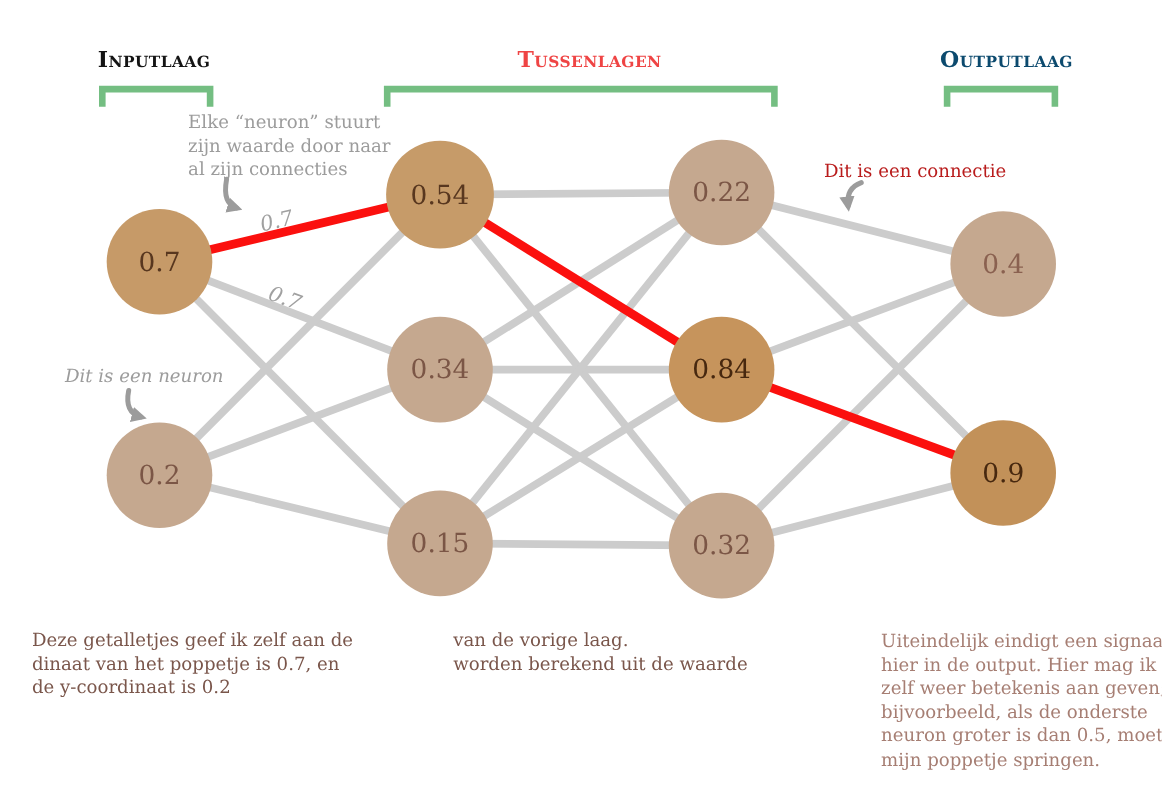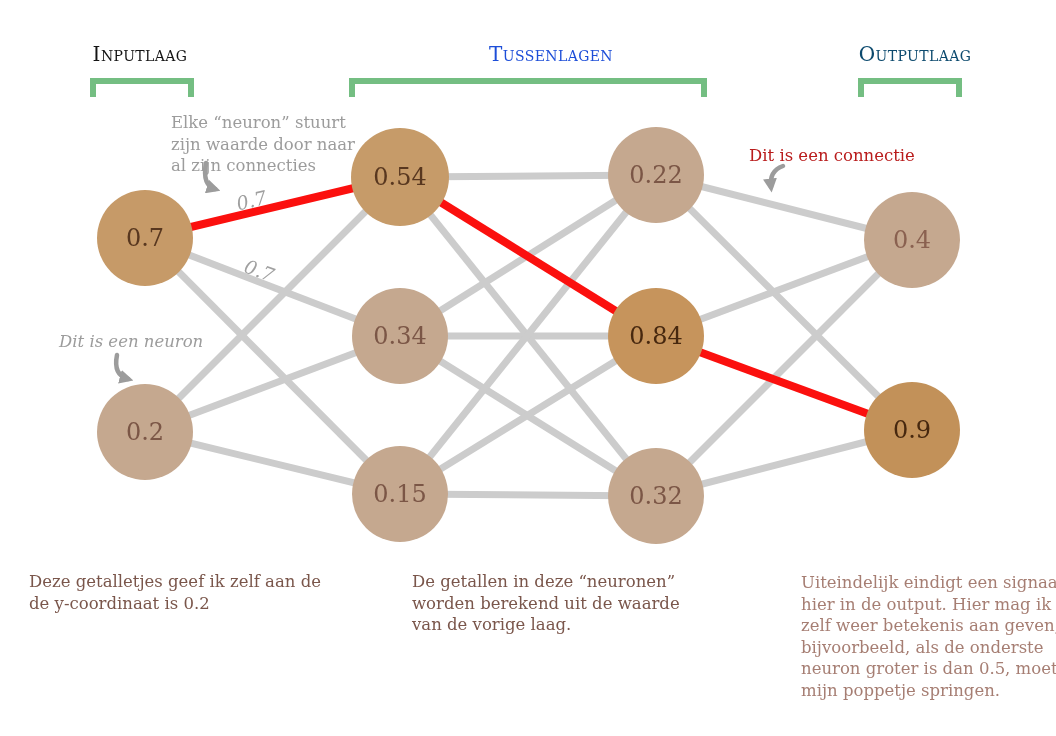--- a/index.html
+++ b/index.html
@@ -7,21 +7,21 @@
     width:1056px; height:736px;
     background:#ffffff;
     font-family:"DejaVu Serif", serif;
     position:relative; overflow:hidden;
   }
   .stage { position:absolute; left:0; top:0; width:1056px; height:736px; }
   svg.net { position:absolute; left:0; top:0; }
   .layer-header {
     position:absolute; top:42px; width:220px;
     text-align:center;
-    font-size:20px; font-weight:400;
+    font-size:20px; font-weight:700;
     font-variant:small-caps;
     letter-spacing:0.4px;
     white-space:nowrap;
   }
   .note { position:absolute; font-size:16.5px; line-height:21.5px; font-weight:500; white-space:nowrap; }
   .caption { position:absolute; font-size:16.5px; line-height:21.6px; font-weight:400; white-space:nowrap; }
   .node-value { font-size:24px; }
   .weight-label { font-size:19px; font-style:italic; }
 </style>
 </head>
@@ -99,39 +99,39 @@
       <text class="node-value" x="400" y="502" fill="#7b5646">0.15</text>
       <text class="node-value" x="656" y="183" fill="#7b5646">0.22</text>
       <text class="node-value" x="656" y="344" fill="#47280f">0.84</text>
       <text class="node-value" x="656" y="504" fill="#7b5646">0.32</text>
       <text class="node-value" x="912" y="248" fill="#8a6150">0.4</text>
       <text class="node-value" x="912" y="438" fill="#47280f">0.9</text>
     </g>
   </svg>
 
   <div class="layer-header" style="left: 30px; color: rgb(20, 20, 20);">Inputlaag</div>
-  <div class="layer-header" style="left: 441px; color: #1d4ed8;">Tussenlagen</div>
+  <div class="layer-header" style="left: 426px; color: #ef4444;">Tussenlagen</div>
   <div class="layer-header" style="left: 805px; color: #0c4a6e;">Outputlaag</div>
 
-  <div class="note" style="left: 171px; top: 112px; color: rgb(156, 156, 156);">
+  <div class="note" style="left: 171px; top: 100px; color: rgb(156, 156, 156);">
     <div>Elke “neuron” stuurt</div>
     <div>zijn waarde door naar</div>
     <div>al zijn connecties</div>
   </div>
   <div class="note" style="left: 59px; top: 331px; color: rgb(156, 156, 156); font-style: italic;">Dit is een neuron</div>
   <div class="note" style="left: 749px; top: 145px; color: #b91c1c;">Dit is een connectie</div>
 
   <div class="caption" style="left: 29px; top: 571px; color: rgb(122, 86, 75);">
     <div>Deze getalletjes geef ik zelf aan de</div>
+    <div>dinaat van het poppetje is 0.7, en</div>
     <div>de y-coordinaat is 0.2</div>
   </div>
   <div class="caption" style="left: 412px; top: 571px; color: rgb(122, 86, 75);">
-    <div>De getallen in deze “neuronen”</div>
+    <div>van de vorige laag.</div>
     <div>worden berekend uit de waarde</div>
-    <div>van de vorige laag.</div>
   </div>
   <div class="caption" style="left: 801px; top: 572px; color: rgb(166, 126, 115);">
     <div>Uiteindelijk eindigt een signaal</div>
     <div>hier in de output. Hier mag ik</div>
     <div>zelf weer betekenis aan geven;</div>
     <div>bijvoorbeeld, als de onderste</div>
     <div>neuron groter is dan 0.5, moet</div>
     <div>mijn poppetje springen.</div>
   </div>
 

